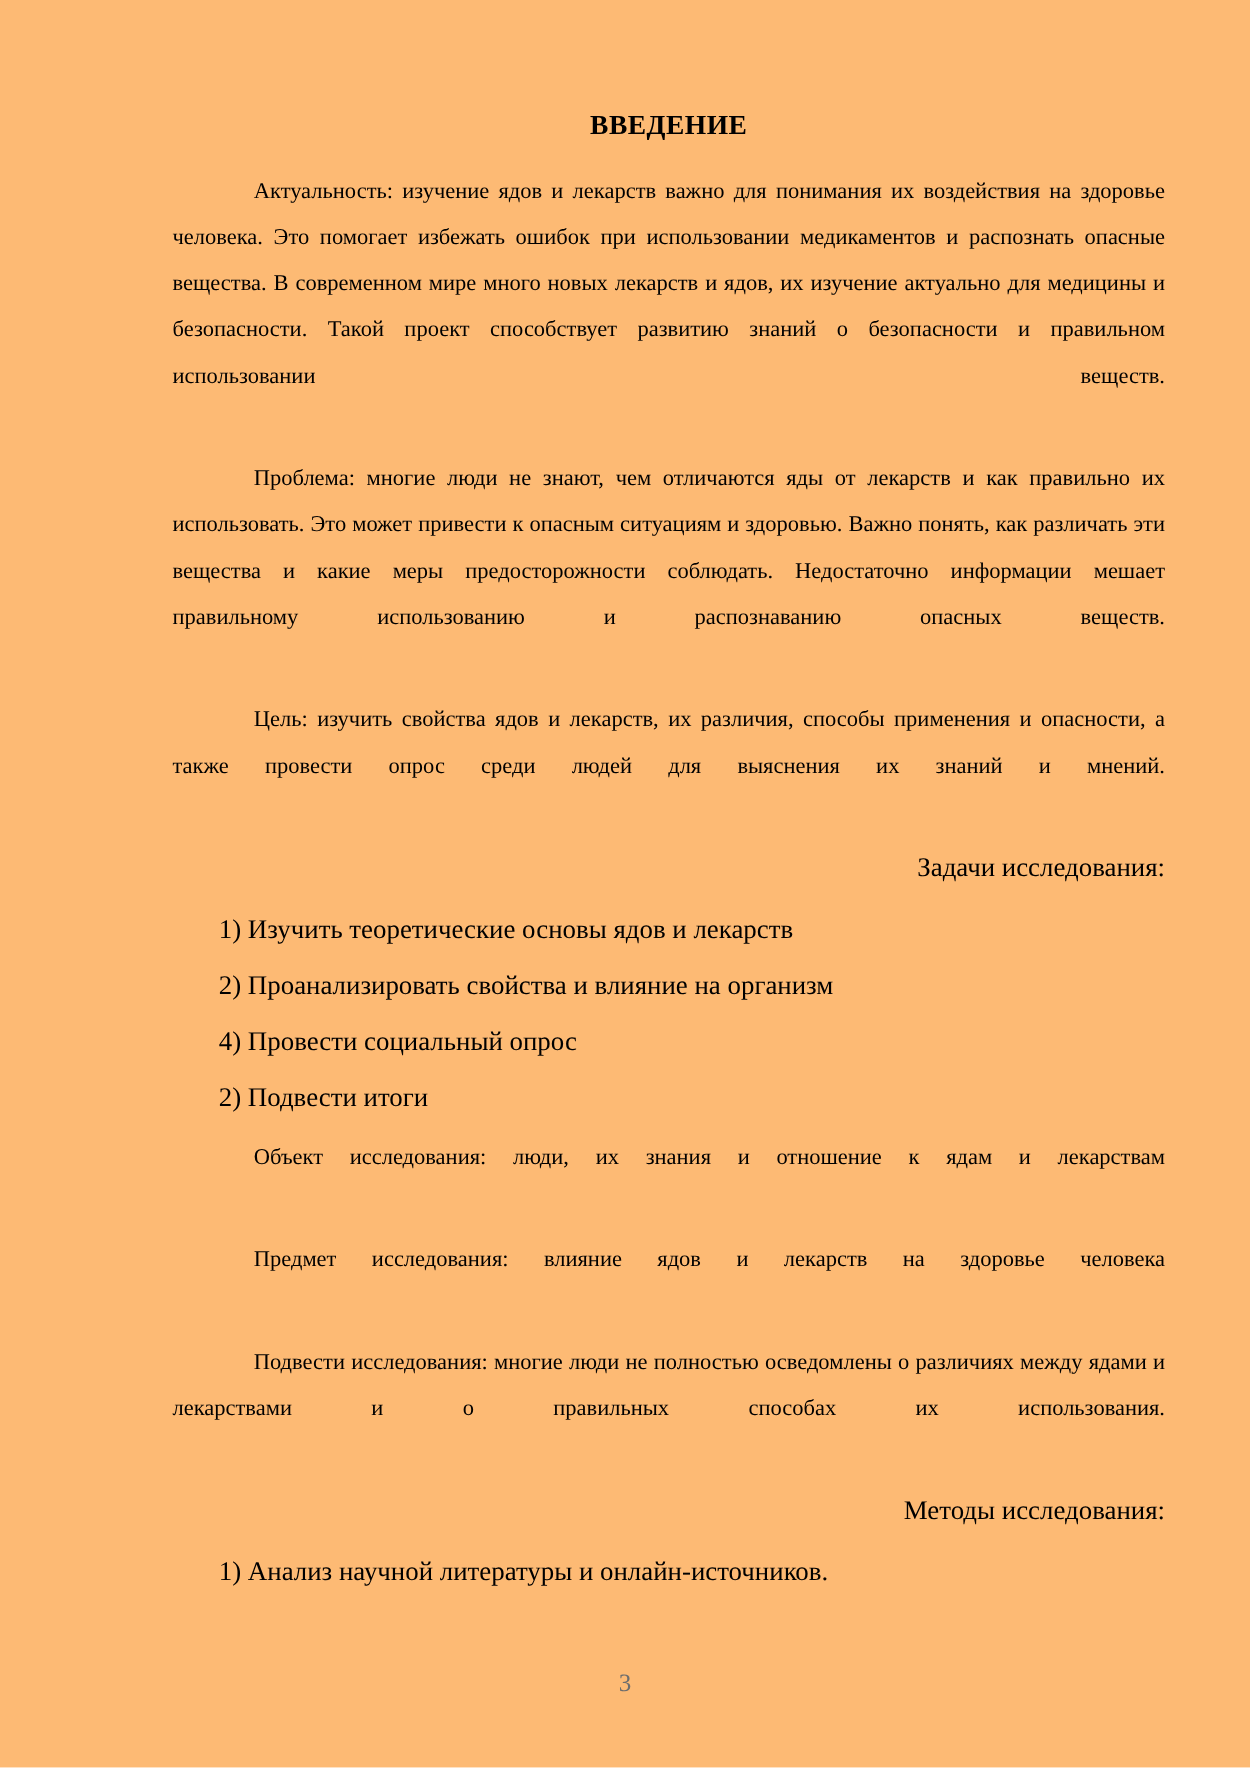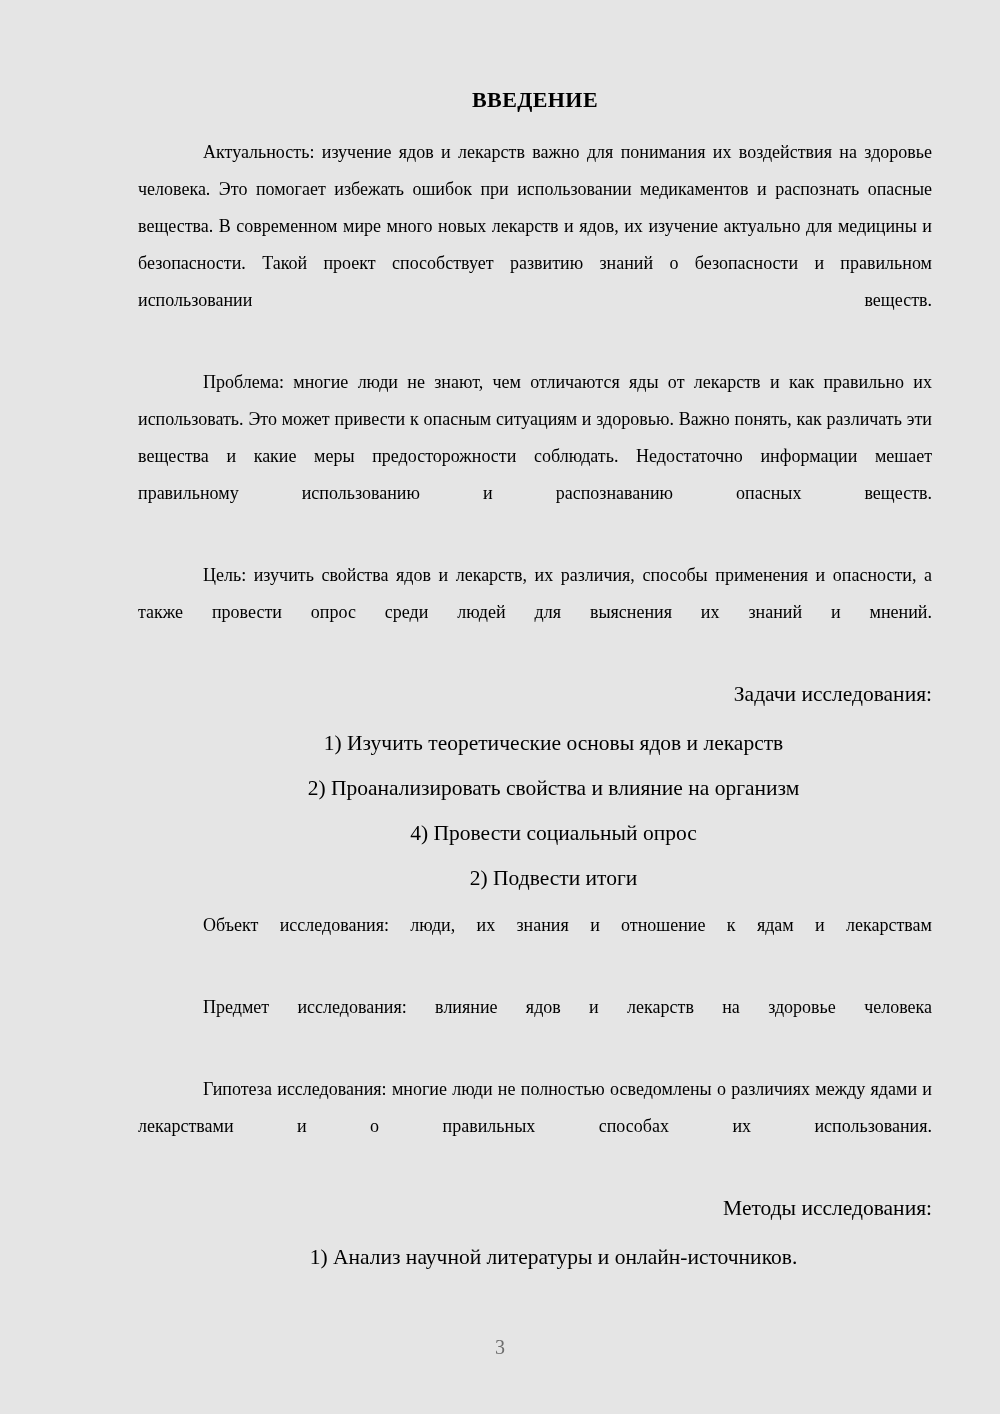--- a/index.html
+++ b/index.html
@@ -6,21 +6,21 @@
   html, body {
     margin: 0;
     padding: 0;
     background: #ffffff;
   }
 
   .page {
     position: relative;
     width: 1000px;
     height: 1414px;
-    background: #e5e5e5;
+    background: #fdba74;
     margin: 0 auto;
     overflow: hidden;
     font-family: "Liberation Serif", "DejaVu Serif", serif;
     color: #000000;
     -webkit-font-smoothing: antialiased;
   }
 
   .content {
     position: absolute;
     left: 138px;
@@ -64,21 +64,21 @@
 
   .list {
     list-style: none;
     margin: 0 0 6px 0;
     padding: 0;
   }
 
   .list-item {
     font-size: 21.5px;
     line-height: 45px;
-    text-align: center;
+    text-align: left;
     padding-left: 37px;
     margin: 0;
     white-space: nowrap;
   }
 
   .page-number {
     position: absolute;
     left: 0;
     right: 0;
     top: 1335px;
@@ -110,21 +110,21 @@
       <li class="list-item">1) Изучить теоретические основы ядов и лекарств</li>
       <li class="list-item">2) Проанализировать свойства и влияние на организм</li>
       <li class="list-item">4) Провести социальный опрос</li>
       <li class="list-item">2) Подвести итоги</li>
     </ul>
 
     <p class="para">Объект исследования: люди, их знания и отношение к ядам и лекарствам</p>
 
     <p class="para">Предмет исследования: влияние ядов и лекарств на здоровье человека</p>
 
-    <p class="para">Гипотеза исследования: многие люди не полностью осведомлены о различиях между ядами и лекарствами и о правильных способах их использования.</p>
+    <p class="para">Подвести исследования: многие люди не полностью осведомлены о различиях между ядами и лекарствами и о правильных способах их использования.</p>
 
     <p class="subhead">Методы исследования:</p>
 
     <ul class="list">
       <li class="list-item">1) Анализ научной литературы и онлайн-источников.</li>
     </ul>
 
   </div>
 
   <div class="page-number">3</div>

